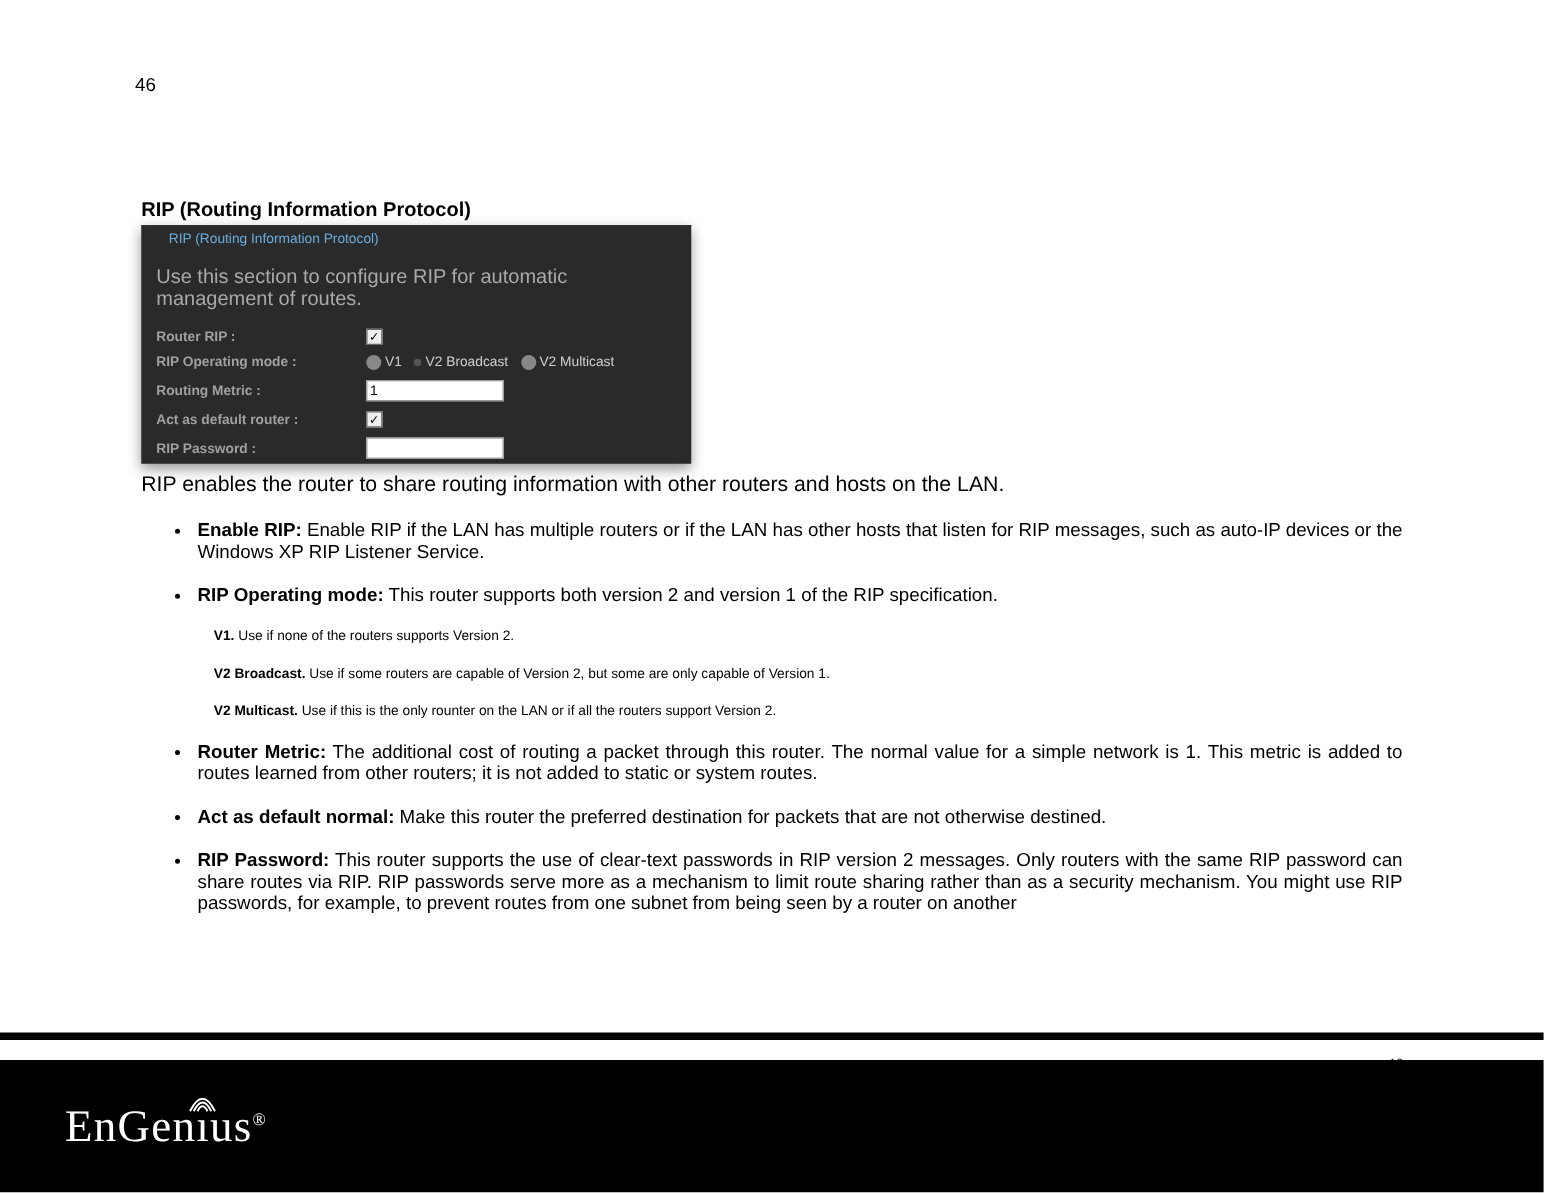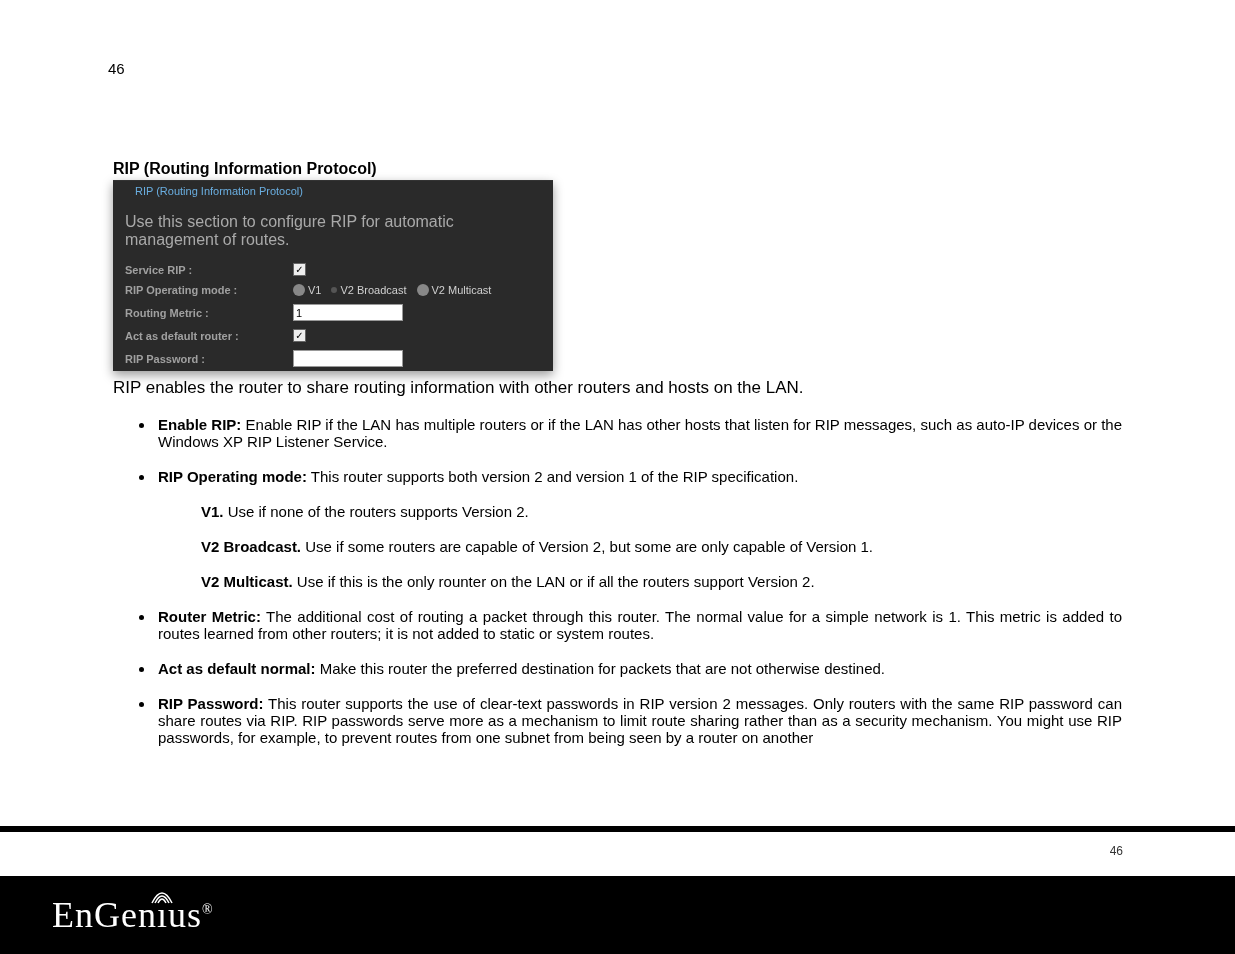--- a/index.html
+++ b/index.html
@@ -15,44 +15,44 @@
 .checkbox-box { width: 13px; height: 13px; background: #eee; border: 1px solid #666; display: inline-flex; align-items: center; justify-content: center; font-size: 10px; color: #000; margin-right: 6px; }
 .radio-dot { width: 12px; height: 12px; border-radius: 50%; background: #888; display: inline-block; margin-right: 3px; vertical-align: middle; }
 .radio-dot.sel { background: #d0d0d0; border: 3px solid #555; width: 6px; height: 6px; }
 .radio-lbl { color: #d0d0d0; margin-right: 10px; vertical-align: middle; }
 .txt-input { width: 110px; height: 17px; background: #fff; border: 1px solid #999; font-size: 11px; padding: 0 2px; }
 .body-text { font-size: 17px; line-height: 1.25; margin-top: 6px; }
 .bullets { list-style: disc; margin-left: 42px; margin-top: 18px; }
 .bullets > li { font-size: 15px; margin-bottom: 18px; text-align: justify; }
 .bullets > li .liwrap { margin-left: 3px; }
 .sub-items { margin-left: 16px; margin-top: 18px; }
-.sub-items p { font-size: 15px; margin-bottom: 18px; margin-left: 30px; }
+.sub-items p { font-size: 11px; margin-bottom: 18px; }
 .footer-bar { position: absolute; bottom: 0; left: 0; right: 0; height: 128px; }
 .footer-line { height: 6px; background: #000; width: 100%; }
-.footer-black { background: #000; height: 78px; position: absolute; bottom: 0; left: 0; right: 0; display: flex; align-items: center; padding-left: 52px; }
+.footer-black { background: #000; height: 106px; position: absolute; bottom: 0; left: 0; right: 0; display: flex; align-items: center; padding-left: 52px; }
 .footer-pagenum { position: absolute; right: 112px; top: 18px; font-size: 12px; color: #333; }
 .logo { color: #fff; font-size: 36px; font-family: "Times New Roman", serif; font-weight: 300; letter-spacing: 1px; position: relative; }
 .logo .reg { font-size: 14px; vertical-align: super; }
 .logo .dotless { position: relative; display: inline-block; }
 .logo .wifi-arc { position: absolute; top: -5px; left: 50%; transform: translateX(-50%); }
 </style>
 </head>
 <body>
 
 <div class="page-number-top">46</div>
 
 <div class="content">
   <div class="section-heading">RIP (Routing Information Protocol)</div>
 
   <div class="router-panel">
     <div class="panel-header">RIP (Routing Information Protocol)</div>
     <div class="panel-desc">Use this section to configure RIP for automatic management of routes.</div>
 
     <div class="form-row">
-      <span class="form-label">Service RIP :</span>
+      <span class="form-label">Router RIP :</span>
       <span class="checkbox-box">✓</span>
     </div>
 
 
     <div class="form-row">
       <span class="form-label">RIP Operating mode :</span>
       <span class="radio-dot"></span>
       <span class="radio-lbl">V1</span>
       <span class="radio-dot sel"></span>
       <span class="radio-lbl">V2 Broadcast</span>

